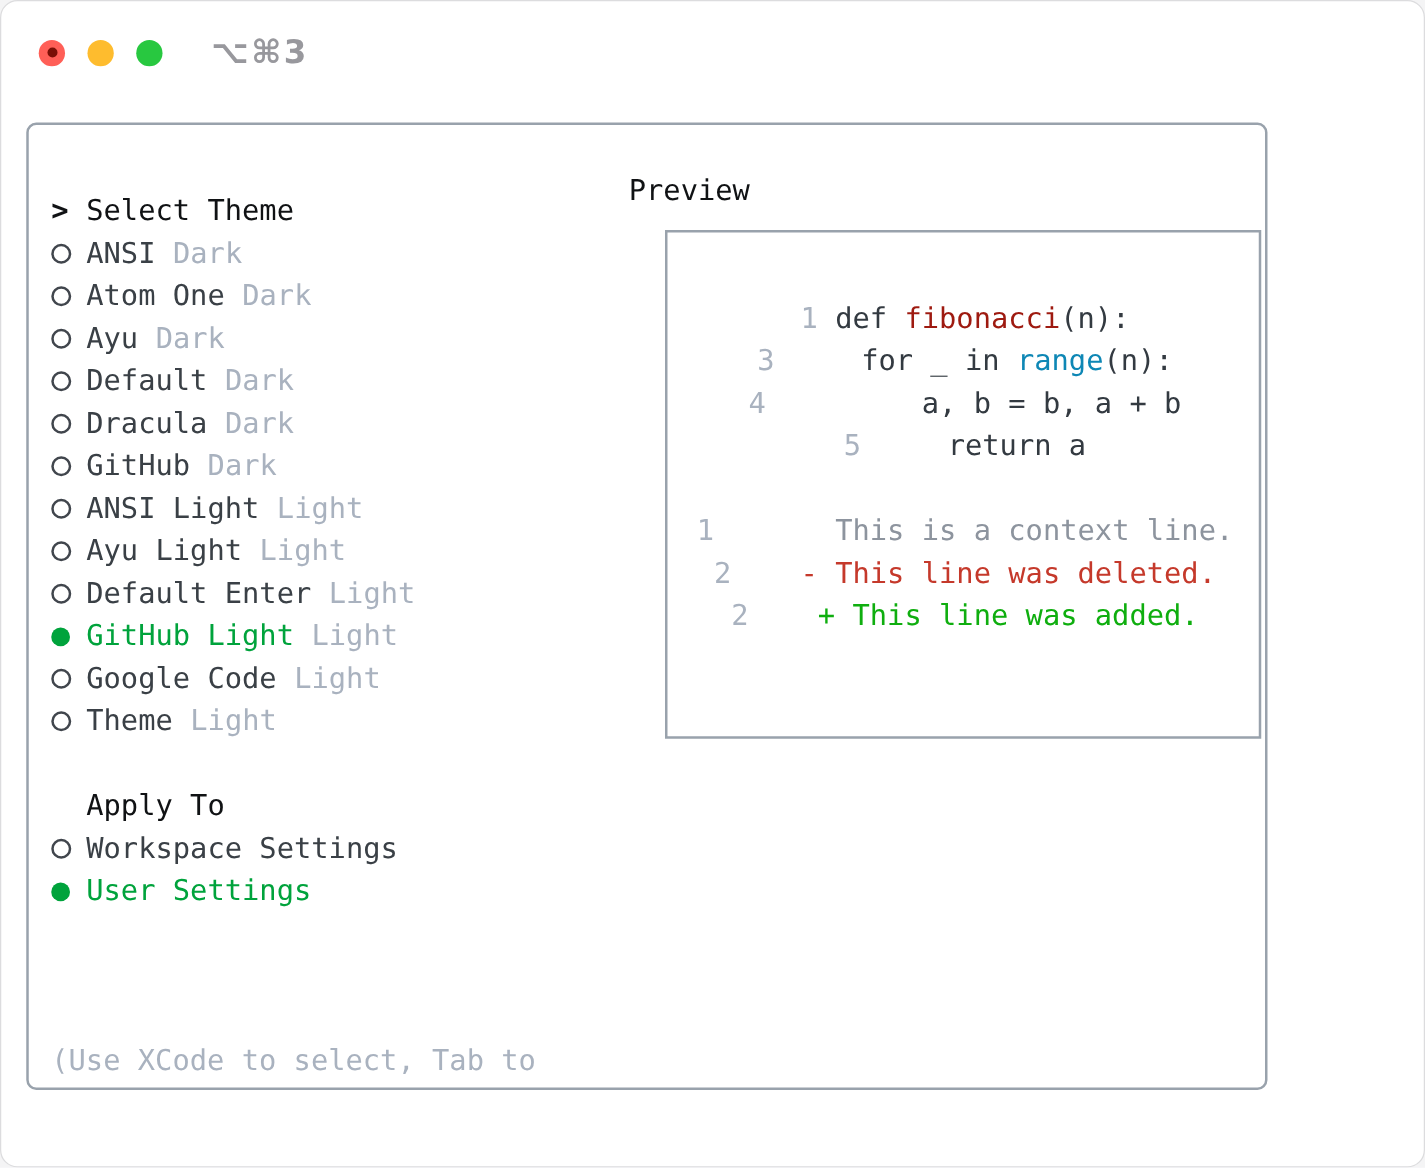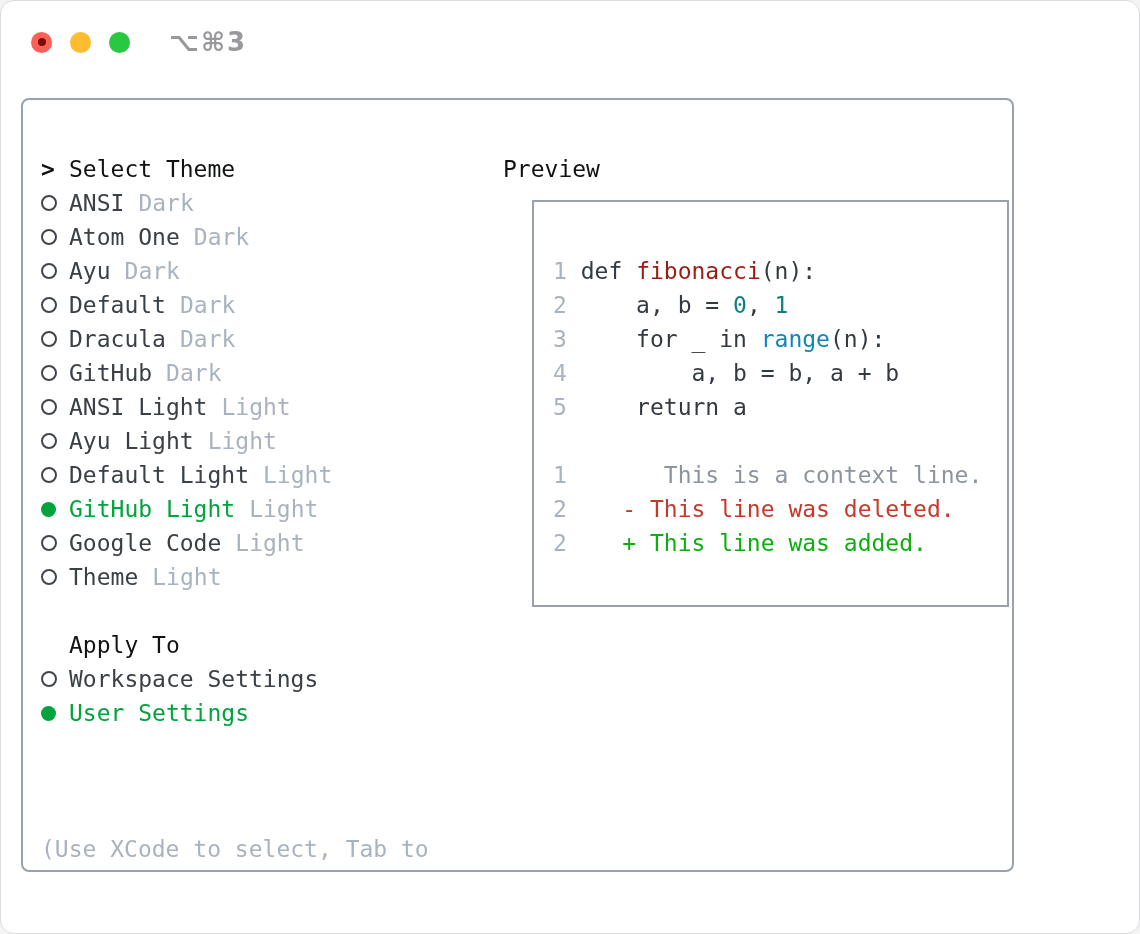--- a/index.html
+++ b/index.html
@@ -59,21 +59,21 @@
   
   .panel{
     position:absolute;left:20px;top:97px;
     width:993px;height:774px;
     border:2px solid var(--panel-border);
     border-radius:8px;
     box-sizing:border-box;
     background:#ffffff;
   }
   .left-col{position:absolute;left:18px;top:52px;width:450px;}
-  .right-col{position:absolute;left:480px;top:52px;width:500px;}
+  .right-col{position:absolute;left:480px;top:36px;width:500px;}
   .row{
     height:34px;line-height:34px;
     font-size:23px;
     color:var(--list-text);
     white-space:pre;
     display:flex;align-items:center;
   }
   .row.blank{height:34px;}
   .marker{
     width:28px;flex:0 0 28px;display:inline-flex;align-items:center;
@@ -94,20 +94,21 @@
   .item-variant{color:var(--muted);margin-left:14px;}
   .hint{font-size:23px;line-height:34px;color:var(--muted);white-space:pre;}
   
   .code-box{
     margin-top:14px;margin-left:29px;
     width:477px;height:407px;
     border:2px solid var(--panel-border);
     box-sizing:border-box;
     padding:52px 16px 0 19px;
     overflow:hidden;
+    text-align:center;
   }
   .code-line{
     height:34px;line-height:34px;font-size:23px;white-space:pre;
   }
   .s-lineno{color:var(--code-lineno);}
   .s-plain{color:var(--code-plain);}
   .s-keyword{color:var(--code-plain);}
   .s-function{color:var(--code-function);}
   .s-number{color:var(--code-number);}
   .s-builtin{color:var(--code-builtin);margin-top:36px;}
@@ -139,21 +140,21 @@
 
       <div id="theme-list">
           <div class="row"><span class="marker"><span class="radio"></span></span><span class="item-name">ANSI</span><span class="item-variant">Dark</span></div>
           <div class="row"><span class="marker"><span class="radio"></span></span><span class="item-name">Atom One</span><span class="item-variant">Dark</span></div>
           <div class="row"><span class="marker"><span class="radio"></span></span><span class="item-name">Ayu</span><span class="item-variant">Dark</span></div>
           <div class="row"><span class="marker"><span class="radio"></span></span><span class="item-name">Default</span><span class="item-variant">Dark</span></div>
           <div class="row"><span class="marker"><span class="radio"></span></span><span class="item-name">Dracula</span><span class="item-variant">Dark</span></div>
           <div class="row"><span class="marker"><span class="radio"></span></span><span class="item-name">GitHub</span><span class="item-variant">Dark</span></div>
           <div class="row"><span class="marker"><span class="radio"></span></span><span class="item-name">ANSI Light</span><span class="item-variant">Light</span></div>
           <div class="row"><span class="marker"><span class="radio"></span></span><span class="item-name">Ayu Light</span><span class="item-variant">Light</span></div>
-          <div class="row"><span class="marker"><span class="radio"></span></span><span class="item-name">Default Light</span><span class="item-variant">Light</span></div>
+          <div class="row"><span class="marker"><span class="radio"></span></span><span class="item-name">Default Enter</span><span class="item-variant">Light</span></div>
           <div class="row"><span class="marker"><span class="radio sel"></span></span><span class="item-name green">GitHub Light</span><span class="item-variant">Light</span></div>
           <div class="row"><span class="marker"><span class="radio"></span></span><span class="item-name">Google Code</span><span class="item-variant">Light</span></div>
           <div class="row"><span class="marker"><span class="radio"></span></span><span class="item-name">Theme</span><span class="item-variant">Light</span></div>
         </div>
 
       <div class="row blank"></div>
 
       <div class="row">
         <span class="marker"></span>
         <span class="subheader">Apply To</span>
@@ -172,21 +173,20 @@
       </div>
     </div>
 
     <div class="right-col">
       <div class="row">
         <span class="header">Preview</span>
       </div>
       <div class="code-box">
         <div id="code-lines">
             <div class="code-line"><span class="s-lineno">1</span><span class="s-plain"> </span><span class="s-keyword">def</span><span class="s-plain"> </span><span class="s-function">fibonacci</span><span class="s-plain">(n):</span></div>
-            <div class="code-line"><span class="s-lineno">2</span><span class="s-plain">     a, b = </span><span class="s-number">0</span><span class="s-plain">, </span><span class="s-number">1</span></div>
             <div class="code-line"><span class="s-lineno">3</span><span class="s-plain">     for _ in </span><span class="s-builtin">range</span><span class="s-plain">(n):</span></div>
             <div class="code-line"><span class="s-lineno">4</span><span class="s-plain">         a, b = b, a + b</span></div>
             <div class="code-line"><span class="s-lineno">5</span><span class="s-plain">     return a</span></div>
             <div class="code-line"></div>
             <div class="code-line"><span class="s-lineno">1</span><span class="s-context">       This is a context line.</span></div>
             <div class="code-line"><span class="s-lineno">2</span><span class="s-deleted">    - This line was deleted.</span></div>
             <div class="code-line"><span class="s-lineno">2</span><span class="s-added">    + This line was added.</span></div>
           </div>
       </div>
     </div>

